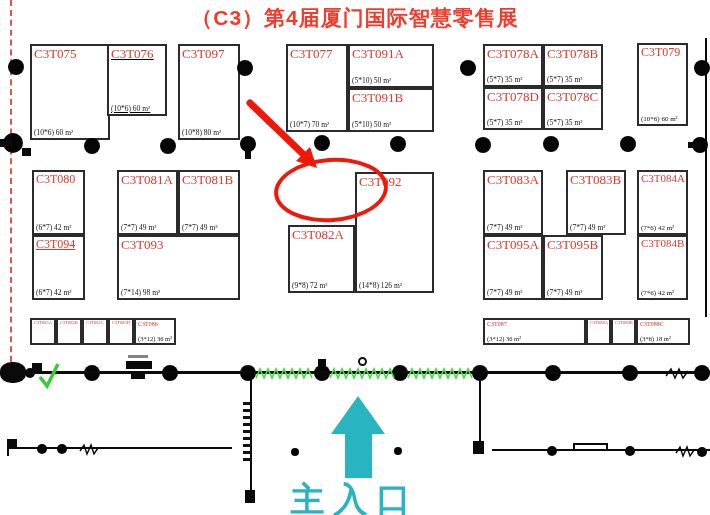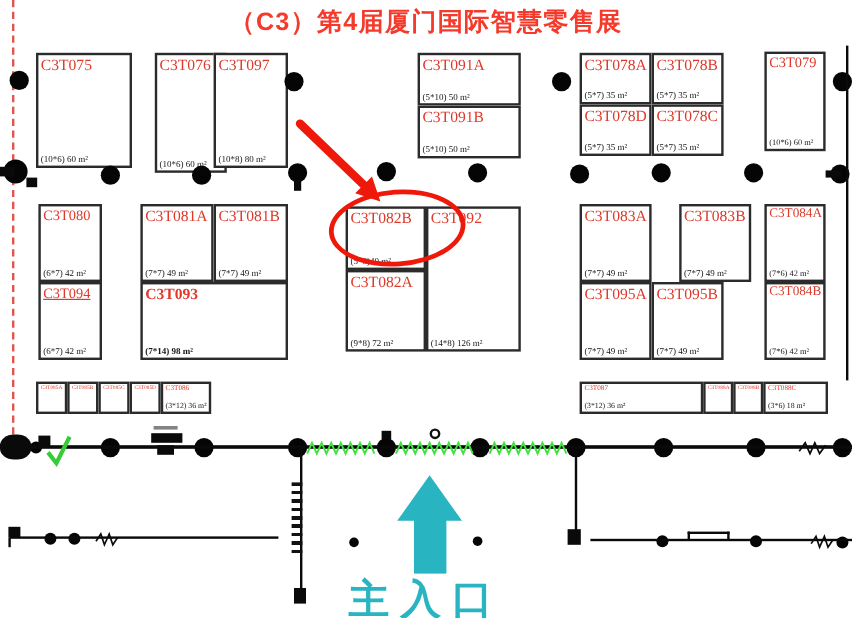--- a/index.html
+++ b/index.html
@@ -59,28 +59,32 @@
   <div class="ellipse"></div>
 
   <div class="tri"></div>
   <div class="shaft"></div>
   <div class="entrance">主入口</div>
 
 <div class="booth" style="left: 30px; top: 44px; width: 80px; height: 96px;">
       <span class="bname" style="font-size: 13px;">C3T075</span>
       <span class="barea" style="font-size: 7.5px;">(10*6) 60 m²</span>
     </div>
-    <div class="booth" style="left: 129px; top: 44px; width: 60px; height: 100px;">
+    <div class="booth" style="left: 107px; top: 44px; width: 60px; height: 72px; text-decoration: underline;">
       <span class="bname" style="font-size: 13px;">C3T076</span>
       <span class="barea" style="font-size: 7.5px;">(10*6) 60 m²</span>
     </div>
     <div class="booth" style="left: 178px; top: 44px; width: 62px; height: 96px;">
       <span class="bname" style="font-size: 13px;">C3T097</span>
       <span class="barea" style="font-size: 7.5px; margin-top: 28px;">(10*8) 80 m²</span>
     </div>
+    <div class="booth" style="left: 286px; top: 44px; width: 62px; height: 88px;">
+      <span class="bname" style="font-size: 13px;">C3T077</span>
+      <span class="barea" style="font-size: 7.5px;">(10*7) 70 m²</span>
+    </div>
     <div class="booth" style="left: 348px; top: 44px; width: 86px; height: 44px;">
       <span class="bname" style="font-size: 13px;">C3T091A</span>
       <span class="barea" style="font-size: 7.5px;">(5*10) 50 m²</span>
     </div>
     <div class="booth" style="left: 348px; top: 88px; width: 86px; height: 44px;">
       <span class="bname" style="font-size: 13px;">C3T091B</span>
       <span class="barea" style="font-size: 7.5px;">(5*10) 50 m²</span>
     </div>
     <div class="booth" style="left: 483px; top: 44px; width: 60px; height: 43px;">
       <span class="bname" style="font-size: 13px;">C3T078A</span>
@@ -111,27 +115,23 @@
       <span class="barea" style="font-size: 7.5px;">(6*7) 42 m²</span>
     </div>
     <div class="booth" style="left: 117px; top: 170px; width: 61px; height: 65px;">
       <span class="bname" style="font-size: 13px;">C3T081A</span>
       <span class="barea" style="font-size: 7.5px;">(7*7) 49 m²</span>
     </div>
     <div class="booth" style="left: 178px; top: 170px; width: 62px; height: 65px;">
       <span class="bname" style="font-size: 13px;">C3T081B</span>
       <span class="barea" style="font-size: 7.5px;">(7*7) 49 m²</span>
     </div>
-    <div class="booth" style="left: 117px; top: 235px; width: 123px; height: 65px; font-weight: bold;">
+    <div class="booth" style="left: 117px; top: 235px; width: 123px; height: 65px;">
       <span class="bname" style="font-size: 13px;">C3T093</span>
       <span class="barea" style="font-size: 7.5px;">(7*14) 98 m²</span>
-    </div>
-    <div class="booth" style="left: 288px; top: 172px; width: 67px; height: 53px;">
-      <span class="bname" style="font-size: 13px;">C3T082B</span>
-      <span class="barea" style="font-size: 7.5px;">(5*8)40 m²</span>
     </div>
     <div class="booth" style="left: 288px; top: 225px; width: 67px; height: 68px;">
       <span class="bname" style="font-size: 13px;">C3T082A</span>
       <span class="barea" style="font-size: 7.5px;">(9*8) 72 m²</span>
     </div>
     <div class="booth" style="left: 355px; top: 172px; width: 79px; height: 121px;">
       <span class="bname" style="font-size: 13px;">C3T092</span>
       <span class="barea" style="font-size: 7.5px;">(14*8) 126 m²</span>
     </div>
     <div class="booth" style="left: 483px; top: 170px; width: 60px; height: 65px;">

